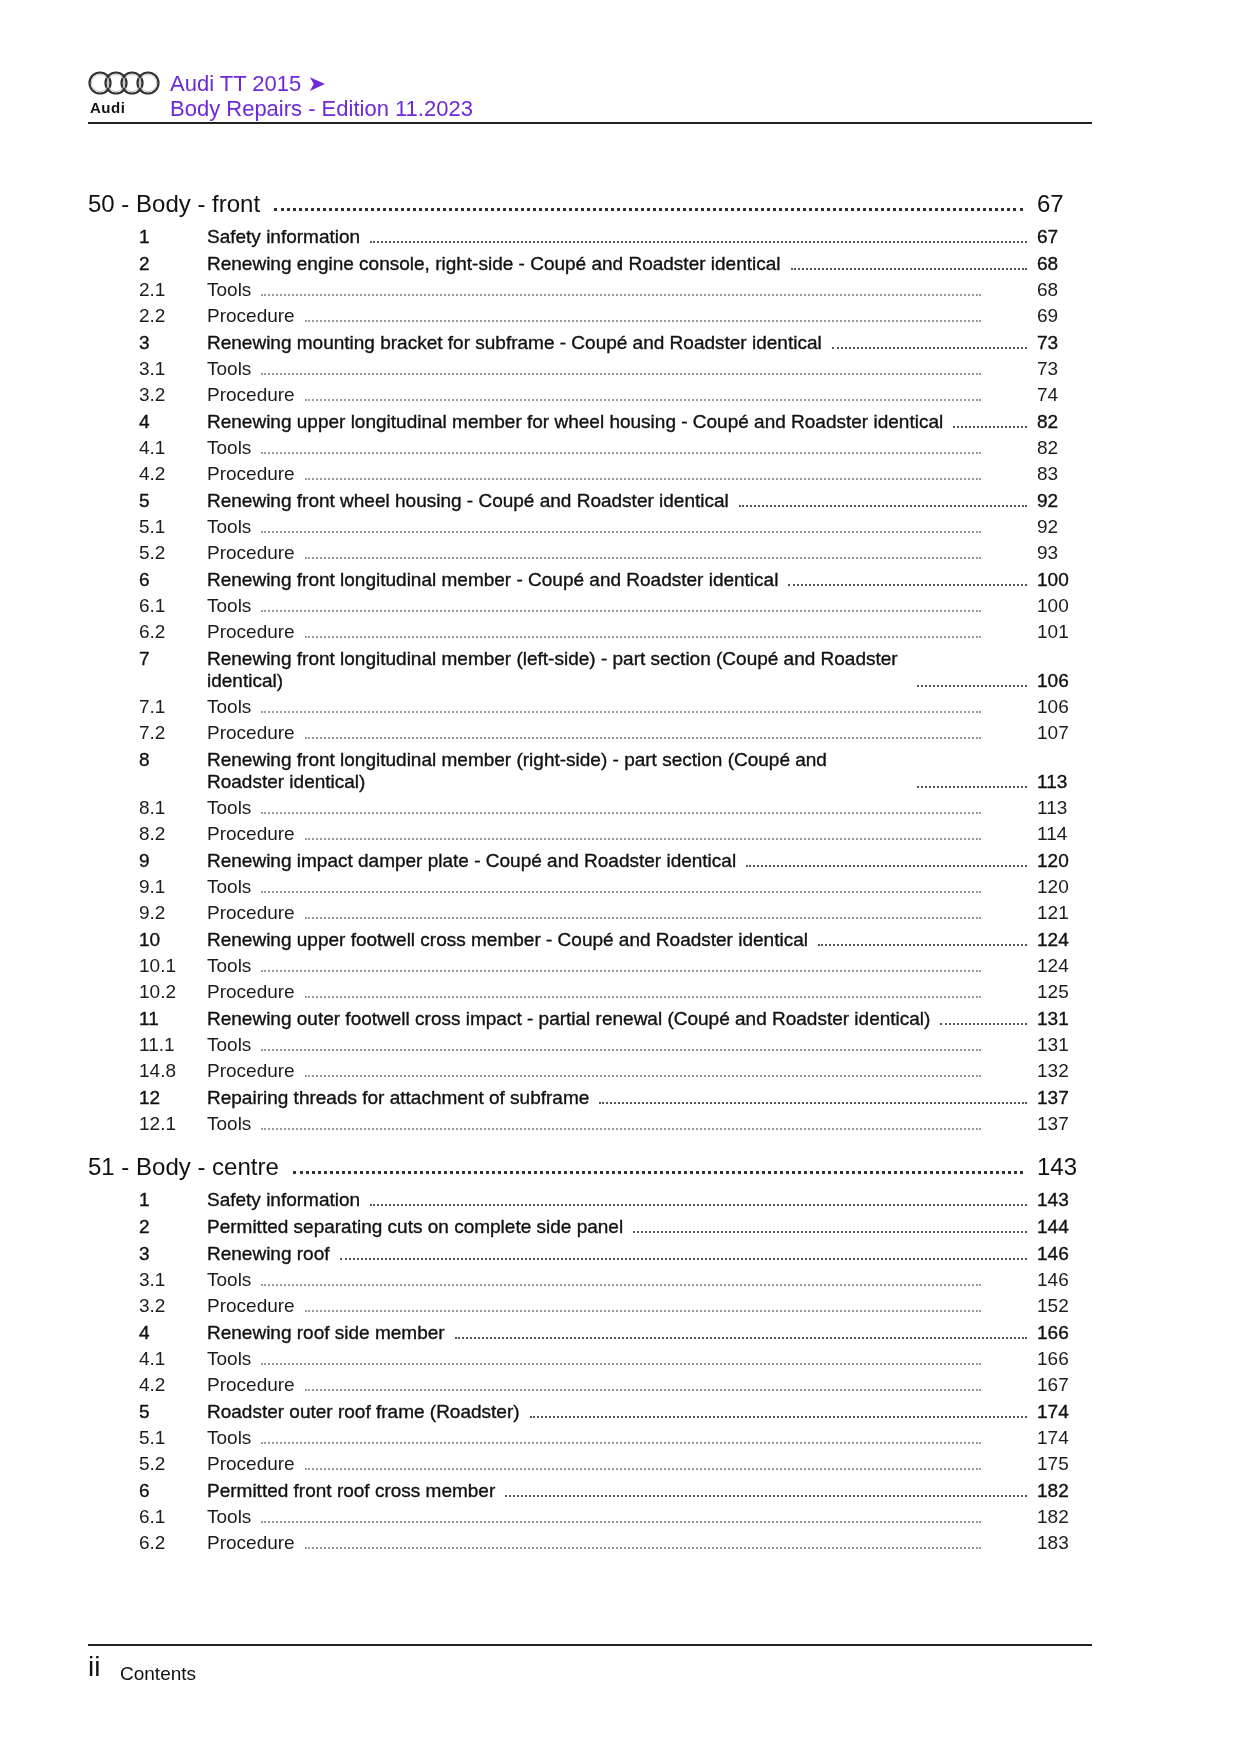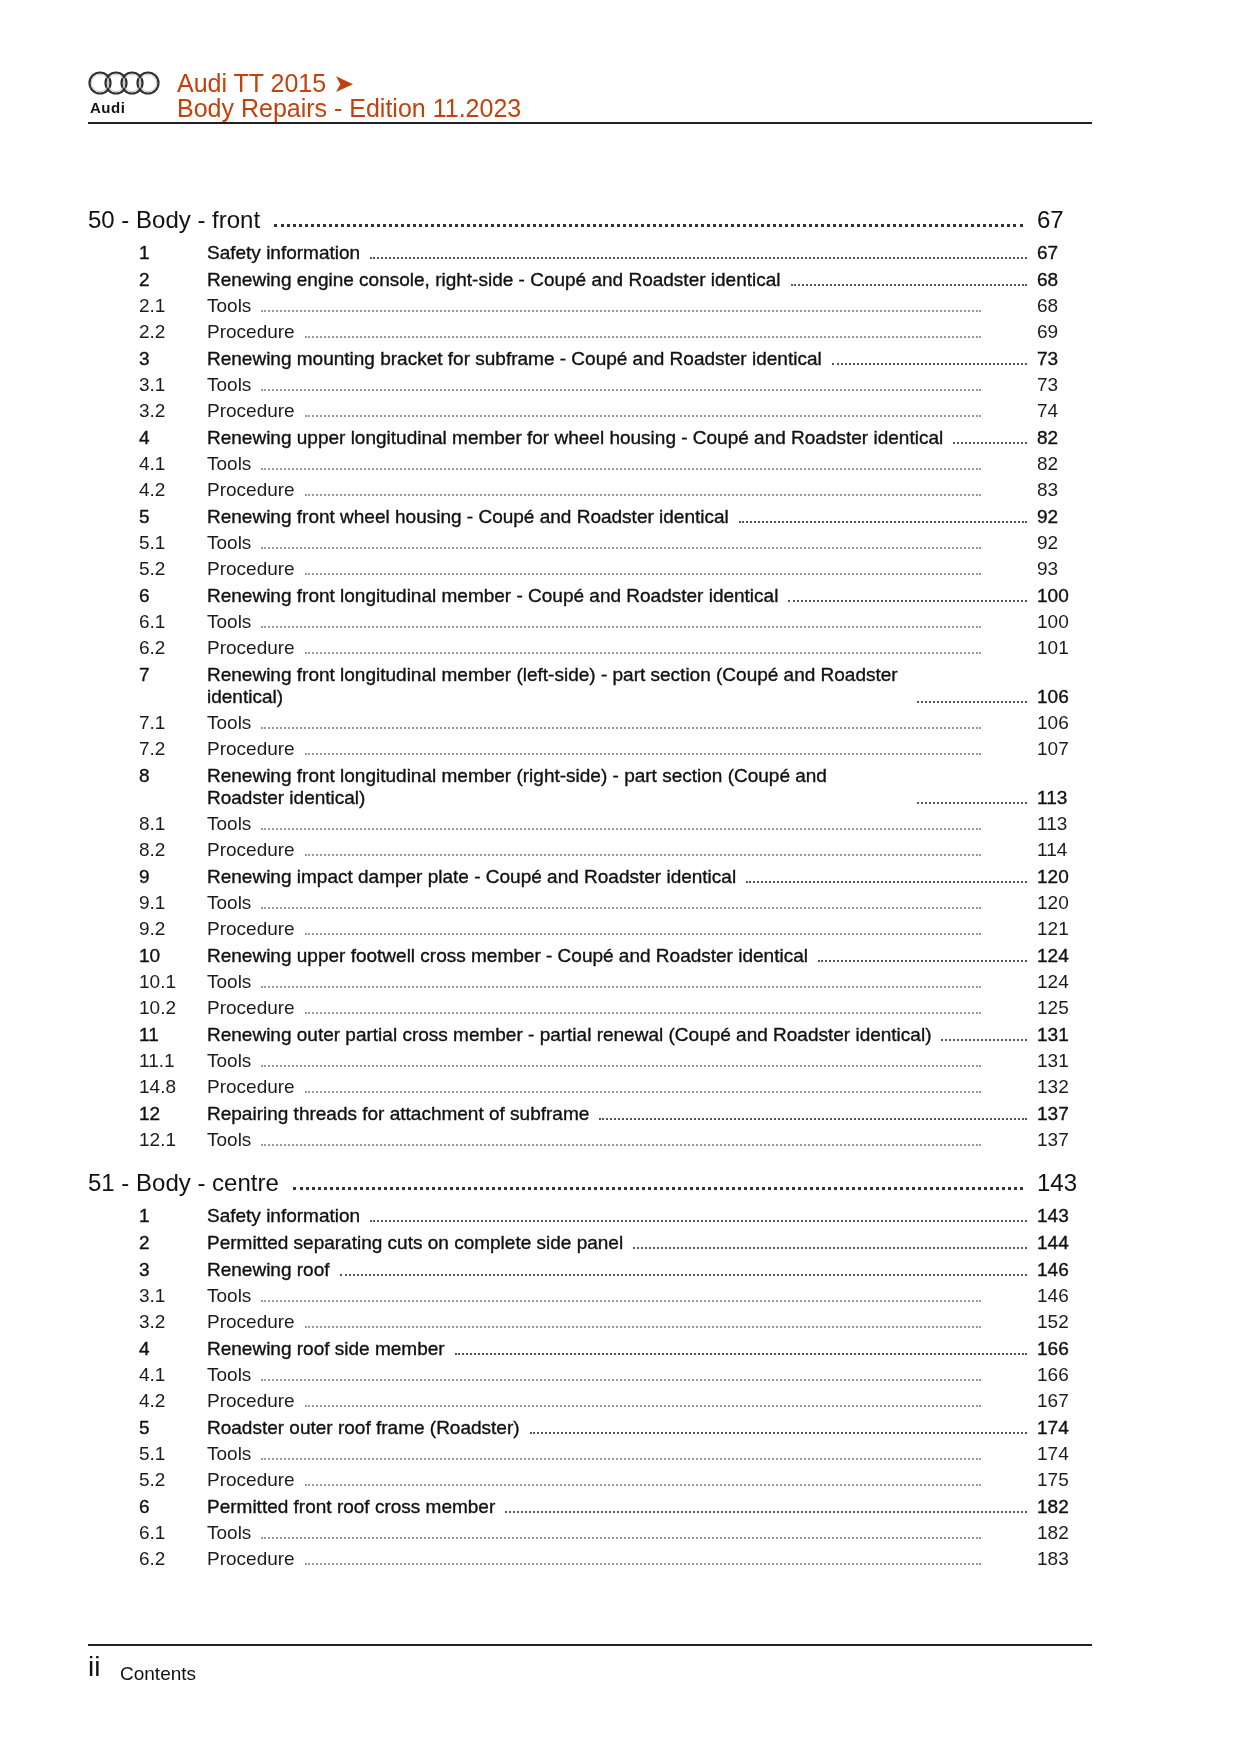--- a/index.html
+++ b/index.html
@@ -3,24 +3,24 @@
 <meta charset="utf-8">
 <style>
   html, body { margin: 0; padding: 0; background: #ffffff; }
   body { width: 1240px; height: 1753px; position: relative; overflow: hidden;
          font-family: "Liberation Sans", sans-serif; color: #111111; }
   .header { position: absolute; left: 88px; top: 66px; width: 1004px; height: 57px; }
   .logo { position: absolute; left: 0; top: 4px; width: 74px; height: 48px; }
   .logo-rings { position: absolute; left: 0; top: 0; width: 74px; height: 26px; }
   .logo-text { position: absolute; left: 2px; top: 29px; font-weight: bold; font-size: 15px;
                letter-spacing: 0.5px; color: #111; }
-  .header-lines { position: absolute; left: 89px; top: 5px; font-size: 25px; line-height: 25px; color: #c2410c; }
+  .header-lines { position: absolute; left: 82px; top: 5px; font-size: 22px; line-height: 25px; color: #6d28d9; }
   .header-rule { position: absolute; left: 88px; top: 122px; width: 1004px; height: 2px; background: #222; }
 
-  .toc { position: absolute; left: 88px; top: 186px; width: 1004px; margin-top: 16px; }
+  .toc { position: absolute; left: 88px; top: 186px; width: 1004px; }
   .chapter { position: relative; height: 36px; font-size: 24px; display: flex; align-items: center; }
   .chapter.gap { margin-top: 14px; }
   .row { position: relative; display: flex; align-items: flex-end; font-size: 19px; }
   .row.major { margin-top: 5px; line-height: 22px; }
   .row.sub { line-height: 22px; margin-top: 4px; }
   .row.major:first-child { margin-top: 0; }
   .num { position: absolute; left: 51px; top: 0; }
   .title-wrap { margin-left: 119px; flex: 1; display: flex; align-items: flex-end; min-width: 0; }
   .chapter .title-wrap { margin-left: 0; }
   .title { white-space: normal; }
@@ -294,21 +294,21 @@
         <span class="num">10.2</span>
         <div class="title-wrap">
           <span class="title">Procedure</span>
           <span class="leader"></span>
         </div>
         <span class="page">125</span>
       </div>
       <div class="row major">
         <span class="num">11</span>
         <div class="title-wrap">
-          <span class="title">Renewing outer partial cross member - partial renewal (Coupé and Roadster identical)</span>
+          <span class="title">Renewing outer footwell cross impact - partial renewal (Coupé and Roadster identical)</span>
           <span class="leader"></span>
         </div>
         <span class="page">131</span>
       </div>
       <div class="row sub">
         <span class="num">11.1</span>
         <div class="title-wrap">
           <span class="title">Tools</span>
           <span class="leader"></span>
         </div>

